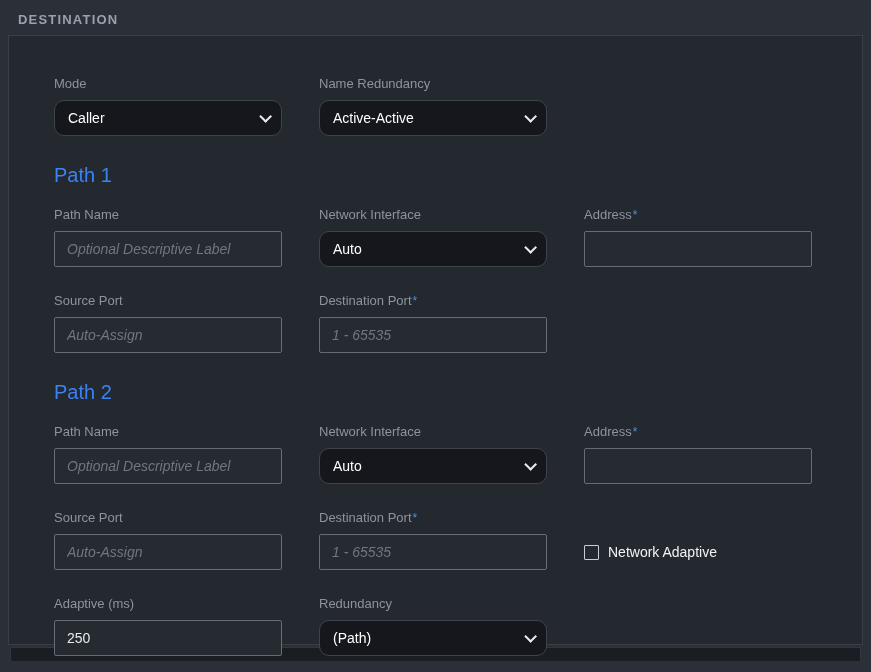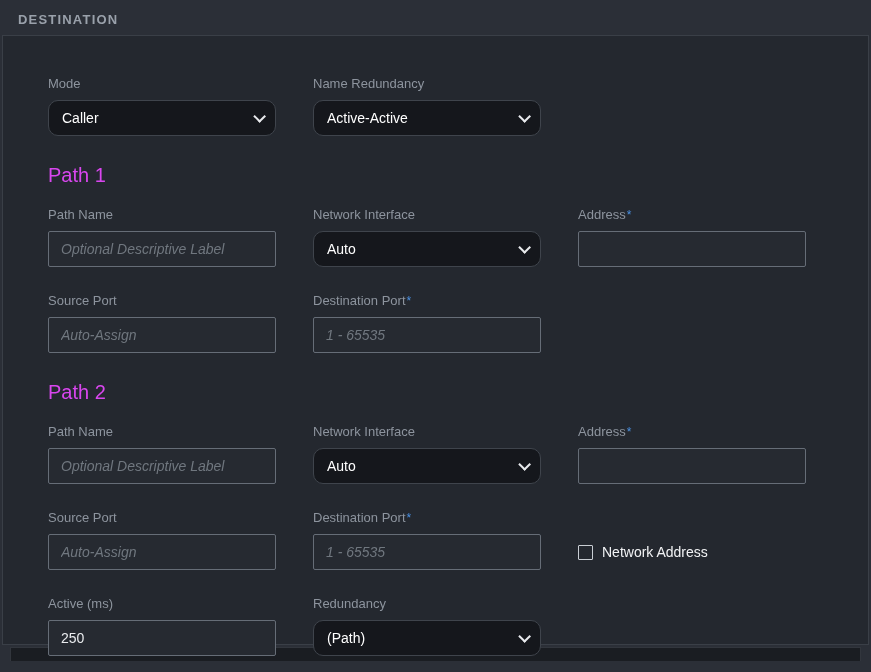--- a/index.html
+++ b/index.html
@@ -13,21 +13,21 @@
     padding: 12px 13px 8px 18px;
   }
   .section-title {
     font-size: 13px;
     font-weight: 700;
     letter-spacing: 1.2px;
     color: #9aa1ab;
     text-transform: uppercase;
   }
   .panel {
-    margin: 0 2px;
+    margin: 0 8px;
     background: #24282f;
     border: 1px solid #3a3f47;
     padding: 40px 45px 26px 45px;
     height: 610px;
   }
   .form-grid {
     display: grid;
     grid-template-columns: 228px 228px 228px;
     column-gap: 37px;
     align-items: start;
@@ -42,21 +42,21 @@
   }
   .required-mark {
     color: #4a90e2;
     font-size: 12px;
     margin-left: 1px;
   }
   .section-heading {
     grid-column: 1 / -1;
     font-size: 20px;
     font-weight: 400;
-    color: #d946ef;
+    color: #3b82f6;
     margin: 2px 0 20px 0;
   }
   .select-box {
     height: 36px;
     background: #15171c;
     border: 1px solid #3f444c;
     border-radius: 10px;
     color: #ffffff;
     font-size: 14px;
     display: flex;
@@ -197,25 +197,25 @@
       <input class="text-input" type="text" placeholder="Auto-Assign" style="">
     </div>
     <div class="field">
       <span class="field-label">
         <span>Destination Port</span><span class="required-mark">*</span>
       </span>
       <input class="text-input" type="text" placeholder="1 - 65535" style="">
     </div>
     <div class="checkbox-field">
       <span class="checkbox"></span>
-      <span class="checkbox-label">Network Address</span>
-    </div>
-
-    <div class="field">
-      <span class="field-label">Active (ms)</span>
+      <span class="checkbox-label">Network Adaptive</span>
+    </div>
+
+    <div class="field">
+      <span class="field-label">Adaptive (ms)</span>
       <input class="text-input" type="text" value="250" style="">
     </div>
     <div class="field">
       <span class="field-label">Redundancy</span>
       <div class="select-box">
         <span>(Path)</span>
         <span class="chevron"></span>
       </div>
     </div>
     <div></div>

